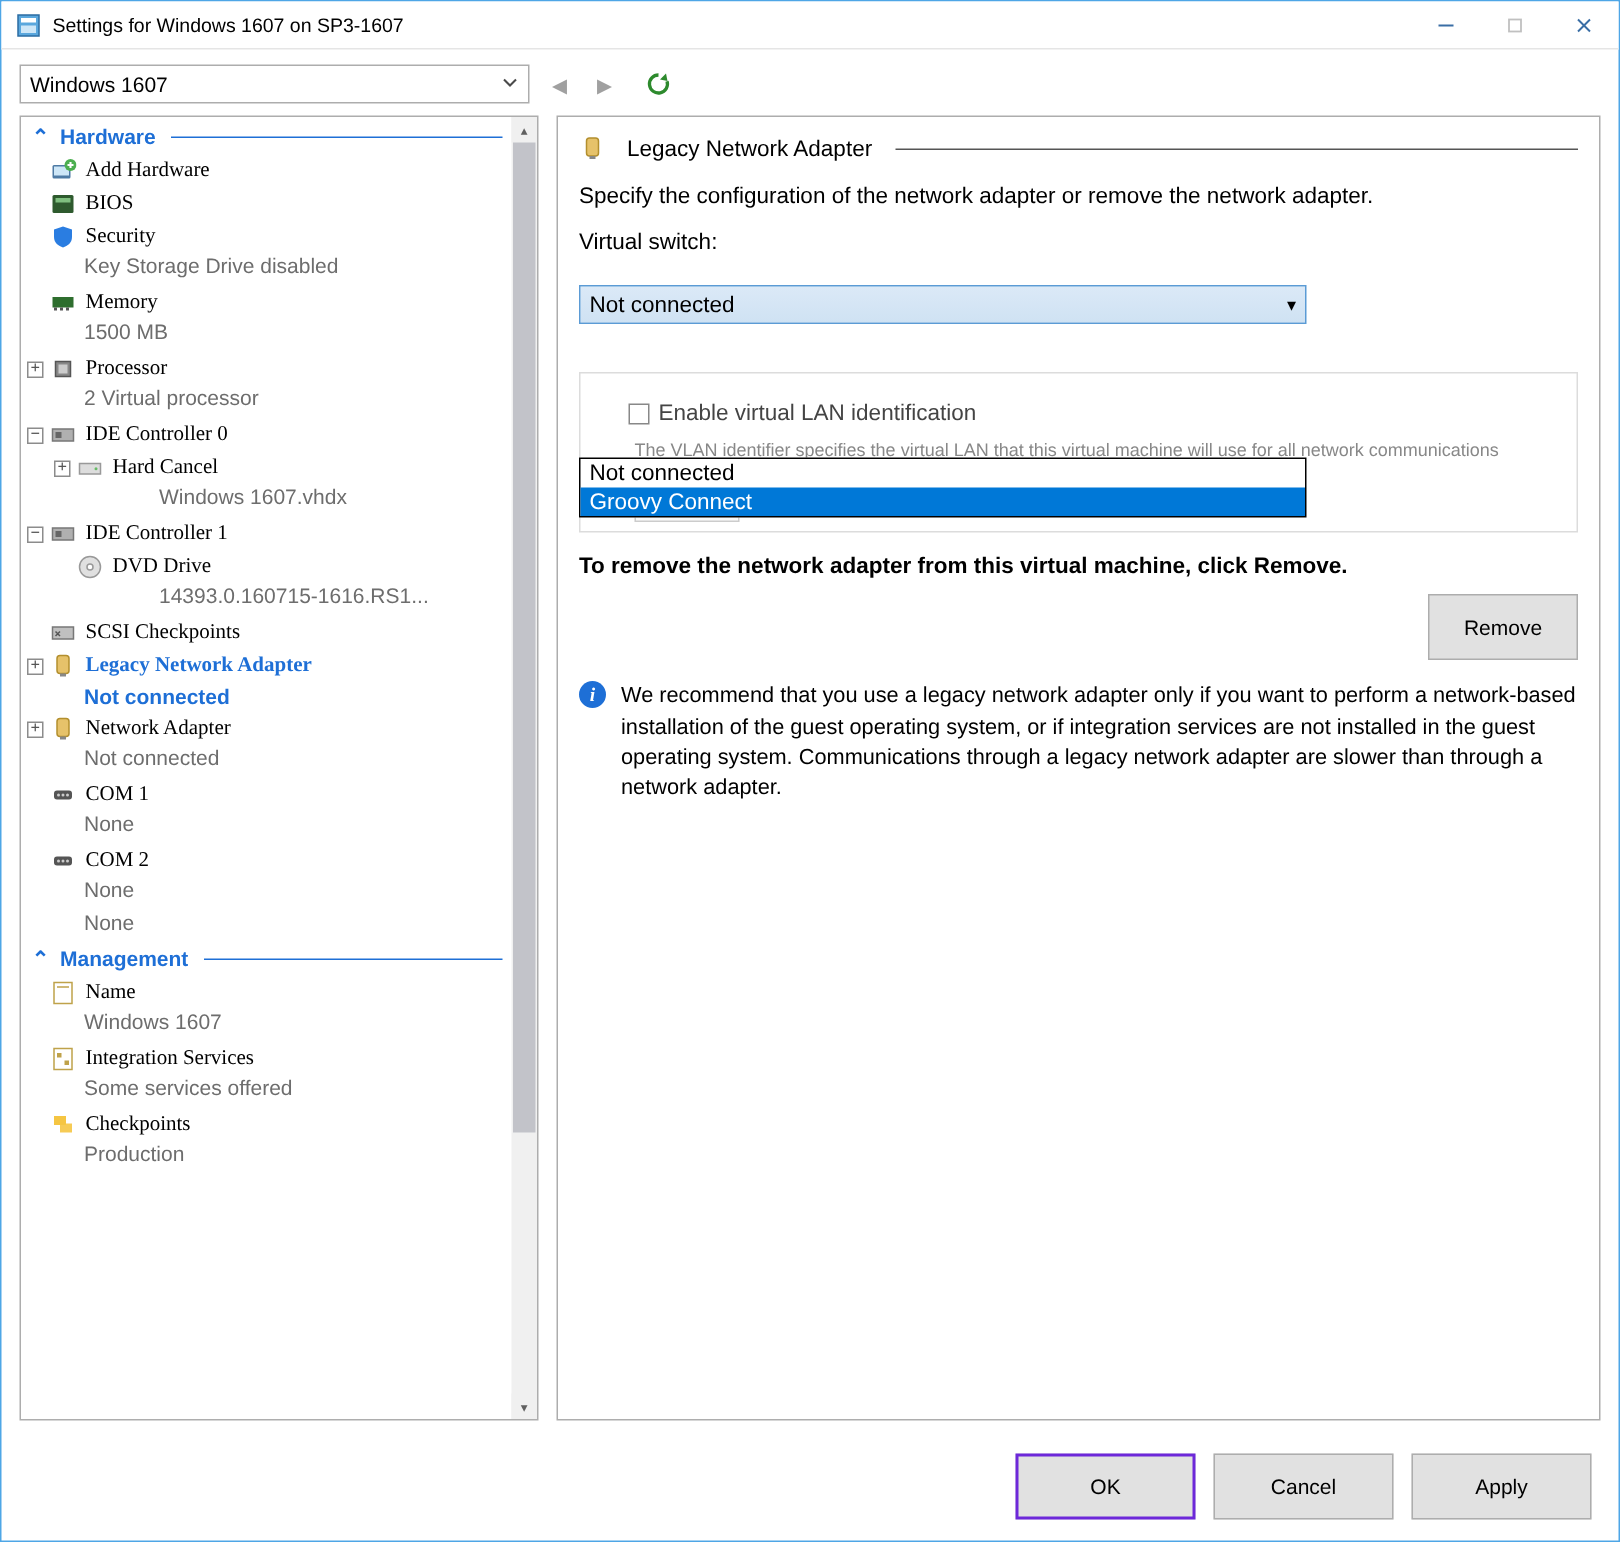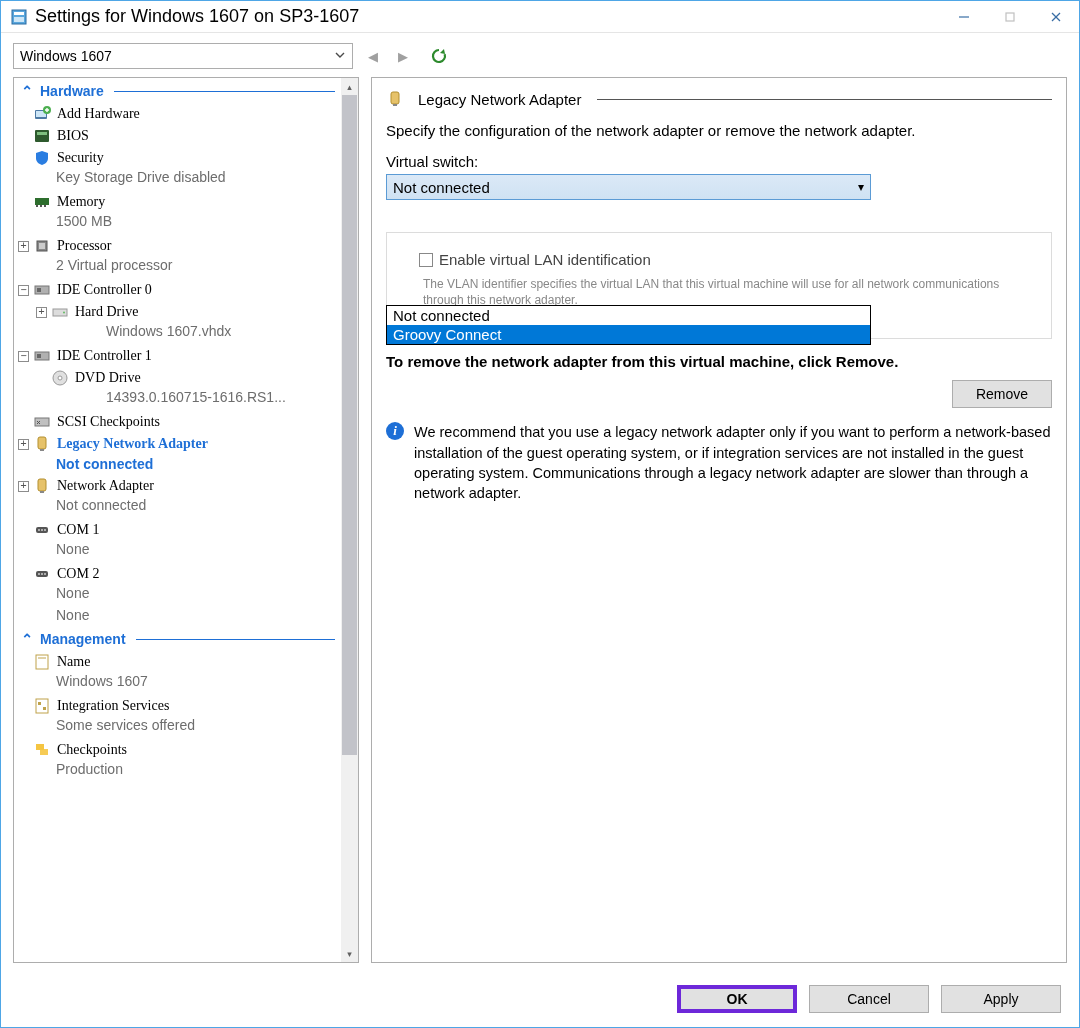--- a/index.html
+++ b/index.html
@@ -24,21 +24,21 @@
   height: 32px;
   background: #fff;
   display: flex;
   align-items: center;
   border-bottom: 1px solid #e5e5e5;
 }
 .titlebar-icon {
   width: 16px; height: 16px;
   margin: 0 8px 0 10px;
 }
-.titlebar-title { flex: 1; font-size: 18px; color: #000; }
+.titlebar-title { flex: 1; font-size: 13px; color: #000; }
 .titlebar-btns { display: flex; }
 .titlebar-btn {
   width: 46px; height: 32px;
   display: flex; align-items: center; justify-content: center;
   color: #888;
 }
 .titlebar-btn.close { color: #3a3a3a; }
 .titlebar-btn svg { width: 12px; height: 12px; }
 
 .toolbar-row {
@@ -178,21 +178,21 @@
   flex-direction: column;
   position: relative;
 }
 .rp-header {
   display: flex; align-items: center; gap: 8px;
   font-size: 15px;
   margin-bottom: 14px;
 }
 .rp-header .rule { flex: 1; height: 1px; background: #555; margin-left: 8px; }
 .rp-desc { font-size: 15px; margin-bottom: 14px; }
-.field-label { font-size: 15px; margin-bottom: 4px; }
+.field-label { font-size: 15px; margin-bottom: 20px; }
 .combo {
   height: 26px;
   border: 1px solid #5b9bd5;
   background: linear-gradient(#dbe9f7,#cfe2f3);
   display: flex; align-items: center;
   padding: 0 6px;
   font-size: 15px;
   width: 485px;
   margin-bottom: 0;
 }
@@ -227,21 +227,21 @@
   font-size: 15px;
   margin-left: 22px;
   color: #888;
   background: #fafafa;
 }
 
 .remove-text { font-size: 15px; margin: 14px 0 10px 0; font-weight: bold; }
 .remove-btn-row { display: flex; justify-content: flex-end; }
 .btn {
   min-width: 100px;
-  height: 28px;
+  height: 44px;
   border: 1px solid #adadad;
   background: #e1e1e1;
   font-size: 14px;
   padding: 0 14px;
   cursor: default;
 }
 .info-row { display: flex; gap: 10px; margin-top: 14px; font-size: 14.5px; line-height: 1.4; }
 .info-icon {
   width: 18px; height: 18px; border-radius: 50%;
   background: #1e6fd6; color: #fff;
@@ -249,21 +249,21 @@
   font-weight: bold; font-size: 13px; font-style: italic; font-family: serif;
   flex-shrink: 0;
 }
 
 .button-bar {
   display: flex;
   justify-content: flex-end;
   gap: 12px;
   padding: 12px 18px 14px 18px;
 }
-.btn.primary { border: 4px solid #6d28d9; background: #e1e1e1; font-weight: bold; }
+.btn.primary { border: 2px solid #6d28d9; background: #e1e1e1; }
 .btn.bar { min-width: 120px; }
 </style>
 </head>
 <body>
 
 <div class="window">
 
   <div class="titlebar">
     <span class="titlebar-icon">
       <svg viewBox="0 0 16 16">
@@ -406,21 +406,21 @@
         </div>
         <div class="tree-item child-row">
           <div class="tree-item-row">
             <span class="exp-box">+</span>
             <span class="tree-icon">
                 <svg viewBox="0 0 18 18">
                   <rect x="2" y="6" width="14" height="7" fill="#ddd" stroke="#999"></rect>
                   <circle cx="13" cy="9.5" r="1" fill="#6b6"></circle>
                 </svg>
               </span>
-            <span class="tree-label">Hard Drive</span>
+            <span class="tree-label">Hard Cancel</span>
           </div>
           <div class="tree-sub indent2">Windows 1607.vhdx</div>
         </div>
 
         <div class="tree-item">
           <div class="tree-item-row">
             <span class="exp-box">−</span>
             <span class="tree-icon">
                 <svg viewBox="0 0 18 18">
                   <rect x="2" y="5" width="14" height="8" fill="#b0b0b0" stroke="#777"></rect>

